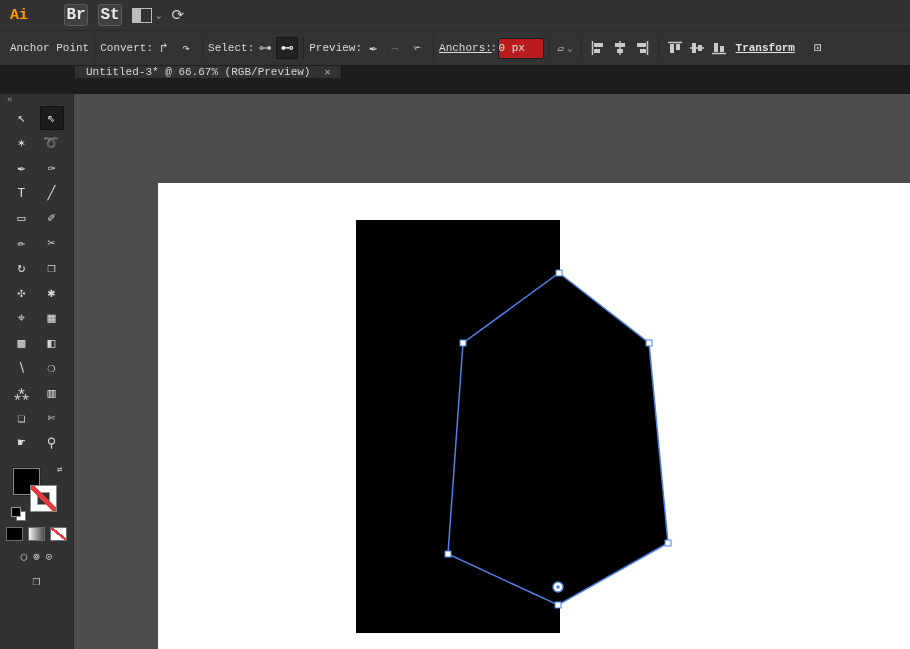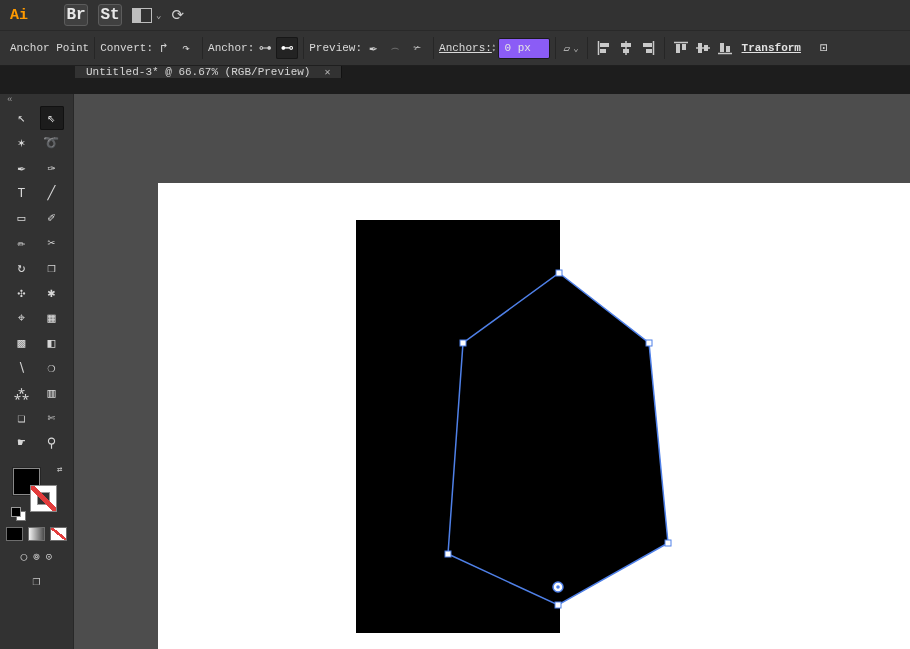--- a/index.html
+++ b/index.html
@@ -26,22 +26,22 @@
               padding:0 10px;border-bottom:1px solid #1f1f1f;font-size:11px;white-space:nowrap}
   .cb-label{color:#dadada}
   .cb-link{text-decoration:underline}
   .cb-btn{width:22px;height:22px;display:flex;align-items:center;justify-content:center;
           color:#d0d0d0;font-size:13px;border-radius:2px;cursor:default}
   .cb-btn.pressed{background:#232323;box-shadow:inset 0 0 0 1px #171717;color:#fff}
   .cb-btn.disabled{opacity:.35}
   .cb-sep{width:1px;height:22px;background:#262626;margin:0 5px}
   .stepper{display:flex;flex-direction:column;justify-content:center;color:#b5b5b5;margin-right:2px}
   .stepper span{font-size:6px;line-height:5px;text-align:center}
-  .cb-field{width:44px;height:19px;background:#8b5cf6;border:1px solid #1b1b1b;border-radius:2px;
-            color:#e3e3e3;font-size:11px;display:flex;align-items:center;padding-left:6px}
+  .cb-field{width:44px;height:19px;background:#b91c1c;border:1px solid #1b1b1b;border-radius:2px;
+            color:#e3e3e3;font-size:11px;display:flex;align-items:center;}
   .shape-btn{display:flex;align-items:center;gap:3px;color:#d0d0d0;padding:0 3px;height:22px}
   .align-btn{width:22px;height:22px;display:flex;align-items:center;justify-content:center}
   .transform{font-weight:bold;text-decoration:underline;margin:0 12px 0 6px;color:#e2e2e2}
 
   
   .tabstrip{height:28px;min-height:28px;background:#1d1d1d;display:flex;align-items:flex-start;padding-left:75px}
   .tab{background:#323232;display:flex;align-items:center;gap:14px;padding:0 11px;font-size:11px;
        color:#d4d4d4;border-right:1px solid #121212}
   .tab-close{font-size:10px;color:#b5b5b5}
 
@@ -101,21 +101,21 @@
     </div>
   </div>
 
   <div class="controlbar">
     <span class="cb-label">Anchor Point</span>
     <span class="cb-sep"></span>
     <span class="cb-label">Convert:</span>
     <span class="cb-btn">↱</span>
     <span class="cb-btn">↷</span>
     <span class="cb-sep"></span>
-    <span class="cb-label">Anchor:</span>
+    <span class="cb-label">Select:</span>
     <span class="cb-btn">⊶</span>
     <span class="cb-btn pressed">⊷</span>
     <span class="cb-sep"></span>
     <span class="cb-label">Preview:</span>
     <span class="cb-btn">✒</span>
     <span class="cb-btn disabled">⌢</span>
     <span class="cb-btn">✃</span>
     <span class="cb-sep"></span>
     <span class="cb-label cb-link">Anchors:</span>
     <span class="stepper">

